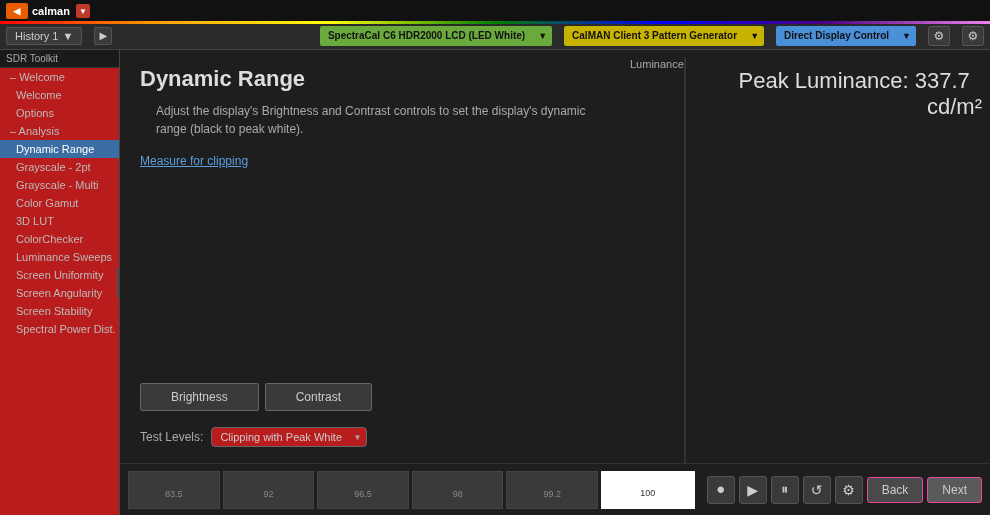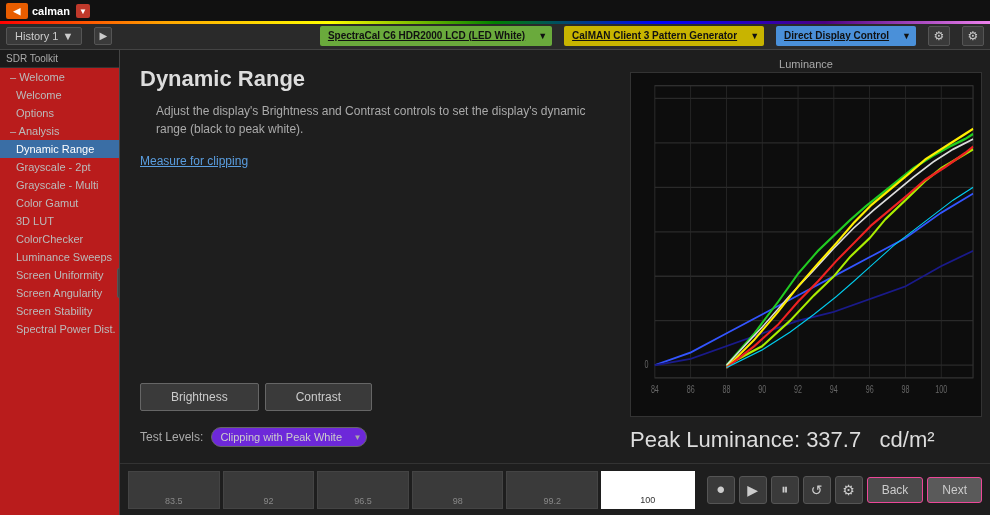--- a/index.html
+++ b/index.html
@@ -112,21 +112,20 @@
       overflow: hidden;
       font-size: 10px;
     }
     .device-chip-label {
       padding: 8px 8px;
       height: 100%;
       display: flex;
       align-items: center;
       color: #111;
       font-weight: bold;
-      text-decoration: underline;
     }
     .device-chip-arrow {
       padding: 0 5px;
       height: 100%;
       display: flex;
       align-items: center;
       color: #111;
       font-size: 9px;
       cursor: pointer;
     }
@@ -261,27 +260,27 @@
     .test-levels-row {
       display: flex;
       align-items: center;
       gap: 8px;
     }
     .test-levels-label {
       font-size: 12px;
       color: #aaa;
     }
     .test-levels-select {
-      background: #6d28d9;
+      background: #b91c1c;
       border: 1px solid #666;
       color: #ccc;
       padding: 3px 24px 3px 8px;
       font-size: 11px;
       cursor: pointer;
-      border-radius: 10px;
+      border-radius: 4px;
       appearance: none;
       -webkit-appearance: none;
     }
     .select-wrapper {
       position: relative;
       display: inline-block;
     }
     .select-wrapper::after {
       content: '▼';
       position: absolute;
@@ -291,37 +290,37 @@
       font-size: 8px;
       color: #aaa;
       pointer-events: none;
     }
 
     
     #right-panel {
       flex: 1;
       padding: 8px 8px 0 0;
       display: flex;
-      flex-direction: column;
+      flex-direction: row;
     }
     .chart-container {
       flex: 1;
       background: #111;
       border: 1px solid #333;
       position: relative;
       overflow: hidden;
     }
     .chart-title {
       color: #aaa;
       font-size: 11px;
       text-align: center;
       margin-bottom: 2px;
     }
     .peak-luminance {
-      text-align: left;
+      text-align: right;
       font-size: 22px;
       color: #ddd;
       padding: 10px 0;
     }
 
     
     .chart-svg {
       width: 100%;
       height: 100%;
     }
@@ -343,21 +342,21 @@
     }
     .swatch {
       flex: 1;
       height: 38px;
       background: #2a2a2a;
       border: 1px solid #444;
       display: flex;
       flex-direction: column;
       align-items: center;
       justify-content: flex-end;
-      padding-bottom: 2px;
+      padding-bottom: 9px;
       font-size: 9px;
       color: #888;
       position: relative;
       cursor: pointer;
     }
     .swatch.active-swatch {
       background: #ffffff;
       border: 2px solid #fff;
       color: #333;
     }

